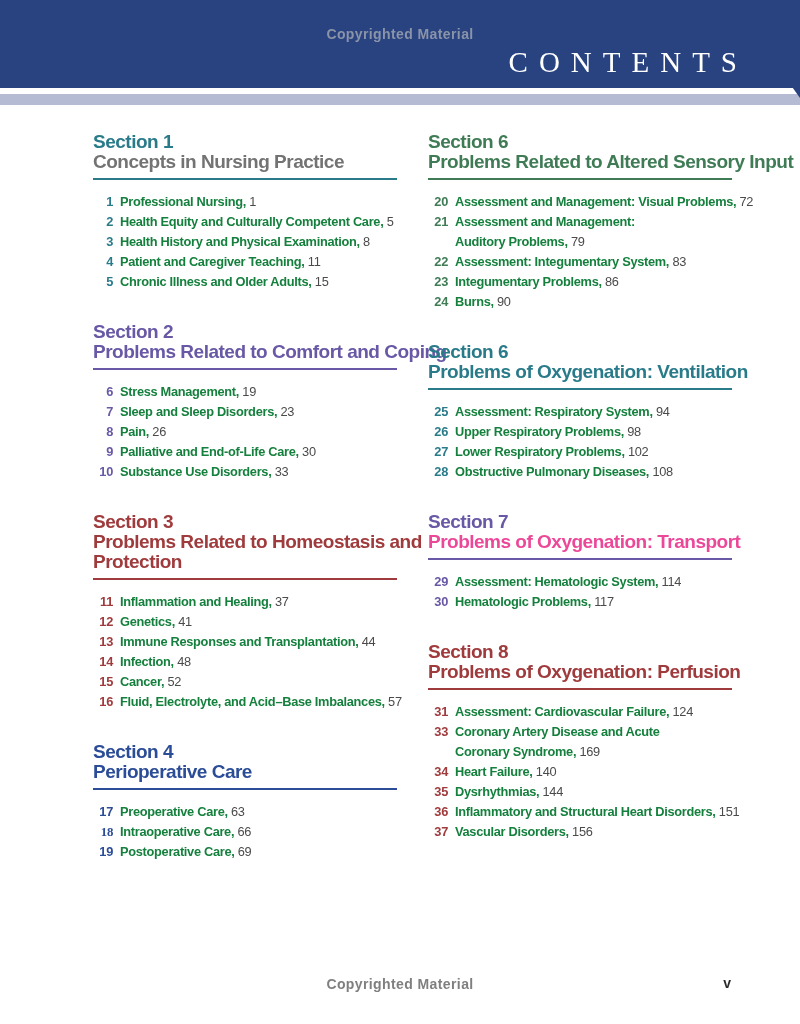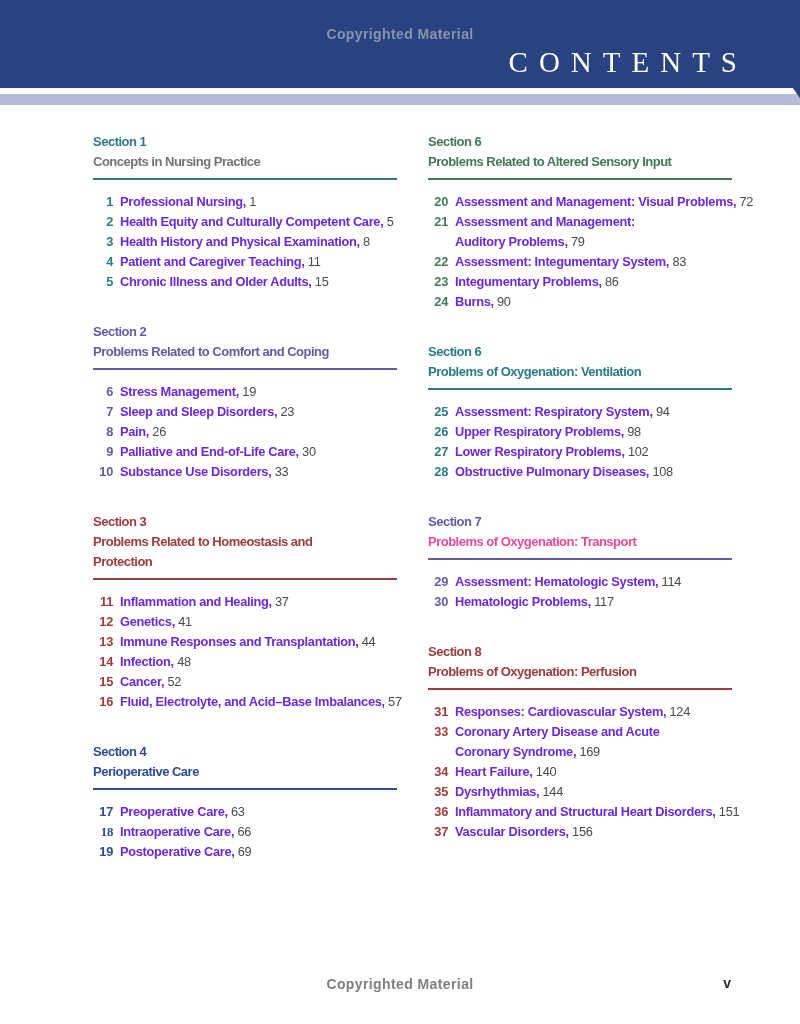--- a/index.html
+++ b/index.html
@@ -19,28 +19,28 @@
     letter-spacing:11px;white-space:pre;
   }
   .stripe{position:absolute;top:94px;left:0;width:800px;height:11px;background:#B4BBD2;}
   .page-curl{position:absolute;top:84px;right:0;width:10px;height:14px;background:#284380;
     clip-path:polygon(0 0,100% 0,100% 100%);}
   
   .content{position:absolute;top:132px;left:93px;display:flex;gap:31px;}
   .col{width:304px;}
   .toc-section{margin-bottom:30px;}
   .sec-label,.sec-title{
-    font-size:13px;font-weight:bold;line-height:20px;
+    font-size:19px;font-weight:bold;line-height:20px;
     letter-spacing:-.5px;white-space:pre;
   }
   .sec-rule{height:2px;margin:6px 0 12px 0;}
   .toc-entry{display:flex;line-height:20px;font-size:12.8px;}
   .ch-num{width:20px;flex:none;text-align:right;font-weight:bold;letter-spacing:-.3px;}
   .ch-text{margin-left:7px;white-space:pre;letter-spacing:-.3px;}
-  .ch-title{font-weight:bold;color:#6d28d9;text-align:center;}
+  .ch-title{font-weight:bold;color:#15803d;text-align:center;}
   .ch-page{font-weight:normal;color:#4A4A4A;}
   
   .footer-copyright{
     position:absolute;top:976px;left:0;width:100%;text-align:center;
     color:#7F7F7F;font-size:14px;font-weight:bold;letter-spacing:.4px;
   }
   .footer-page-number{
     position:absolute;top:975px;right:69px;color:#2B2B2B;
     font-size:14px;font-weight:bold;
   }
@@ -215,21 +215,21 @@
           <span class="ch-num" style="color: rgb(104, 88, 165);">30</span>
           <span class="ch-text"><span class="ch-title">Hematologic Problems,</span><span class="ch-page"> 117</span></span>
         </div>
       </div>
       <div class="toc-section">
         <div class="sec-label" style="color: rgb(160, 59, 61);">Section 8</div>
         <div class="sec-title" style="color: rgb(160, 59, 61);">Problems of Oxygenation: Perfusion</div>
         <div class="sec-rule" style="background: rgb(160, 59, 61);"></div>
         <div class="toc-entry">
           <span class="ch-num" style="color: rgb(160, 59, 61);">31</span>
-          <span class="ch-text"><span class="ch-title">Responses: Cardiovascular System,</span><span class="ch-page"> 124</span></span>
+          <span class="ch-text"><span class="ch-title">Assessment: Cardiovascular Failure,</span><span class="ch-page"> 124</span></span>
         </div>
         <div class="toc-entry">
           <span class="ch-num" style="color: rgb(160, 59, 61);">33</span>
           <span class="ch-text"><span class="ch-title">Coronary Artery Disease and Acute
 Coronary Syndrome,</span><span class="ch-page"> 169</span></span>
         </div>
         <div class="toc-entry">
           <span class="ch-num" style="color: rgb(160, 59, 61);">34</span>
           <span class="ch-text"><span class="ch-title">Heart Failure,</span><span class="ch-page"> 140</span></span>
         </div>

